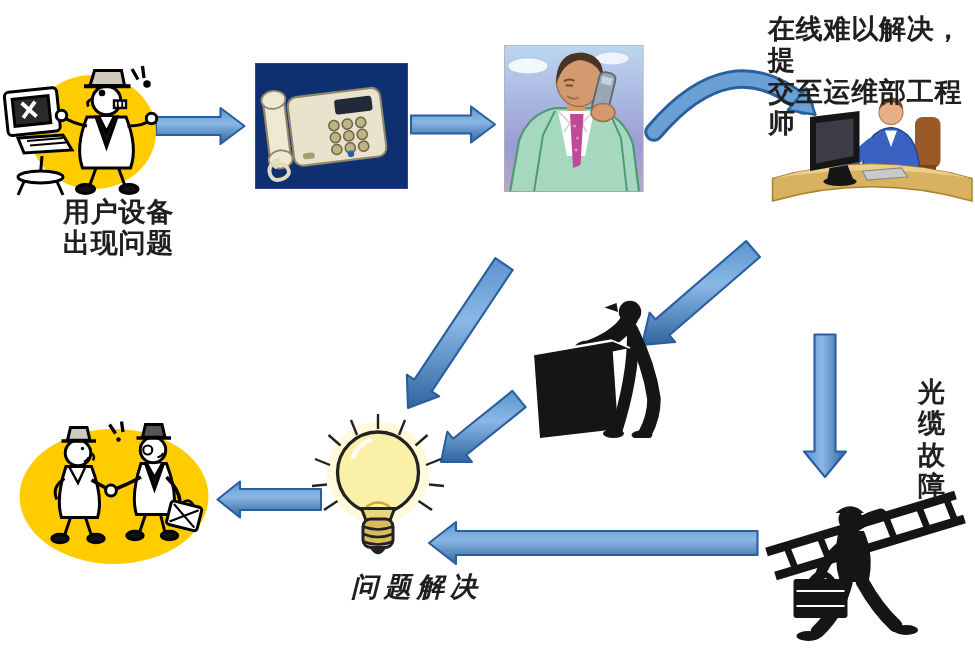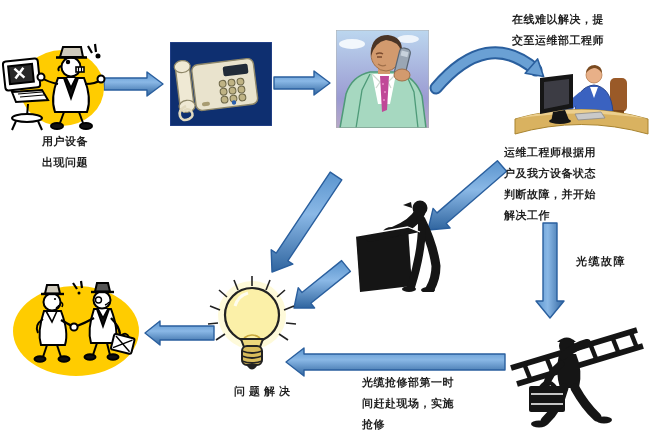--- a/index.html
+++ b/index.html
@@ -1,21 +1,21 @@
 <!DOCTYPE html>
 <html><head>
 <meta charset="utf-8">
 <style>
   html,body{margin:0;padding:0;background:#fff;}
   #stage{position:relative;width:650px;height:436px;background:#fff;overflow:hidden;
          font-family:"DejaVu Sans",sans-serif;}
-  .caption{position:absolute;z-index:3;font-weight:bold;font-size:11px;line-height:21px;
+  .caption{position:absolute;z-index:3;font-weight:bold;font-size:18px;line-height:21px;
            color:#1f1f1f;white-space:pre-line;letter-spacing:0.5px;}
-  .caption.resolved{letter-spacing:4px;}
-  .caption.cable-label{letter-spacing:1.5px;}
+  .caption.resolved{letter-spacing:4px;font-style:italic;}
+  .caption.cable-label{letter-spacing:1.5px;margin-left:36px;}
   .illus{position:absolute;z-index:2;}
   #arrow-layer{position:absolute;left:0;top:0;z-index:1;}
   svg{display:block;}
 </style>
 </head>
 <body>
 
 <div id="stage">
 
   <svg id="arrow-layer" width="650" height="436" viewBox="0 0 650 436">
@@ -270,23 +270,16 @@
       <ellipse cx="103" cy="79" rx="5.5" ry="2.8" fill="#111"></ellipse>
     </g>
     <path d="M63 5 l4 6 M71 3 l1 7" stroke="#000" stroke-width="2.2"></path>
     <circle cx="69" cy="15" r="1.5" fill="#000"></circle>
   </svg>
 
   <div class="caption" style="left:42px;top:131px">用户设备
 出现问题</div>
   <div class="caption" style="left:512px;top:9px">在线难以解决，提
 交至运维部工程师</div>
-  <div class="caption" style="left:504px;top:142px">运维工程师根据用
-户及我方设备状态
-判断故障，并开始
-解决工作</div>
   <div class="caption cable-label" style="left:576px;top:251px">光缆故障</div>
-  <div class="caption" style="left:362px;top:372px">光缆抢修部第一时
-间赶赴现场，实施
-抢修</div>
   <div class="caption resolved" style="left:234px;top:381px">问题解决</div>
 
 </div>
 
 </body></html>

